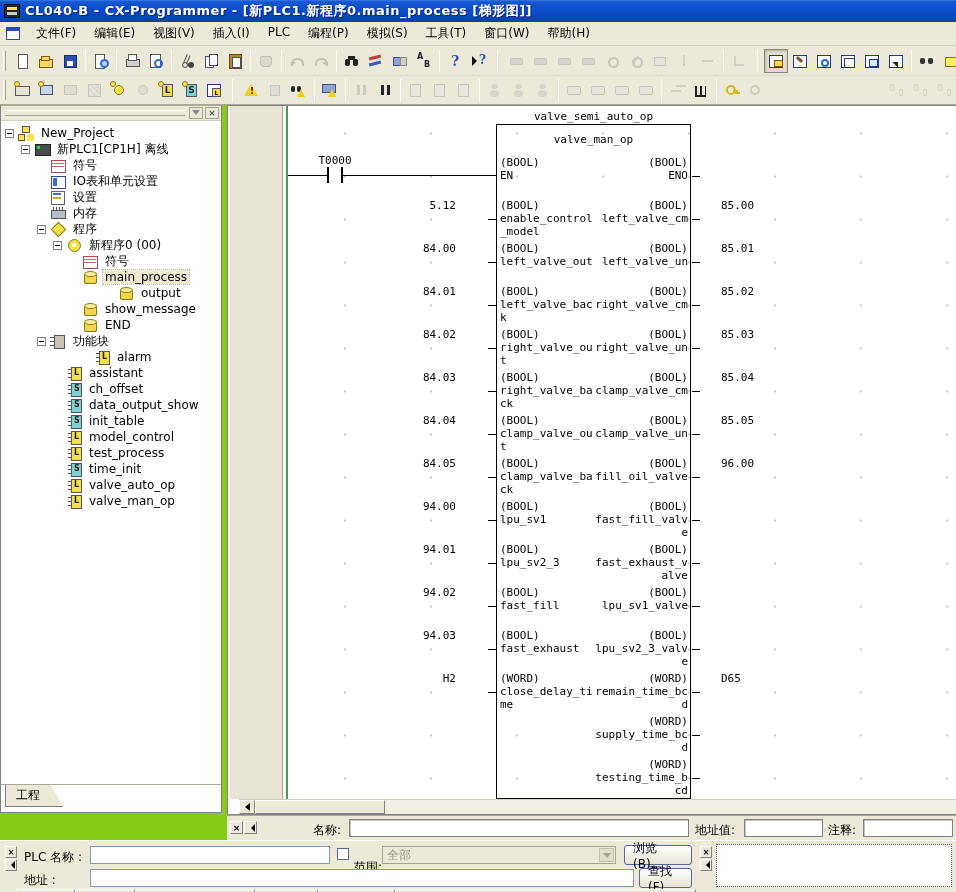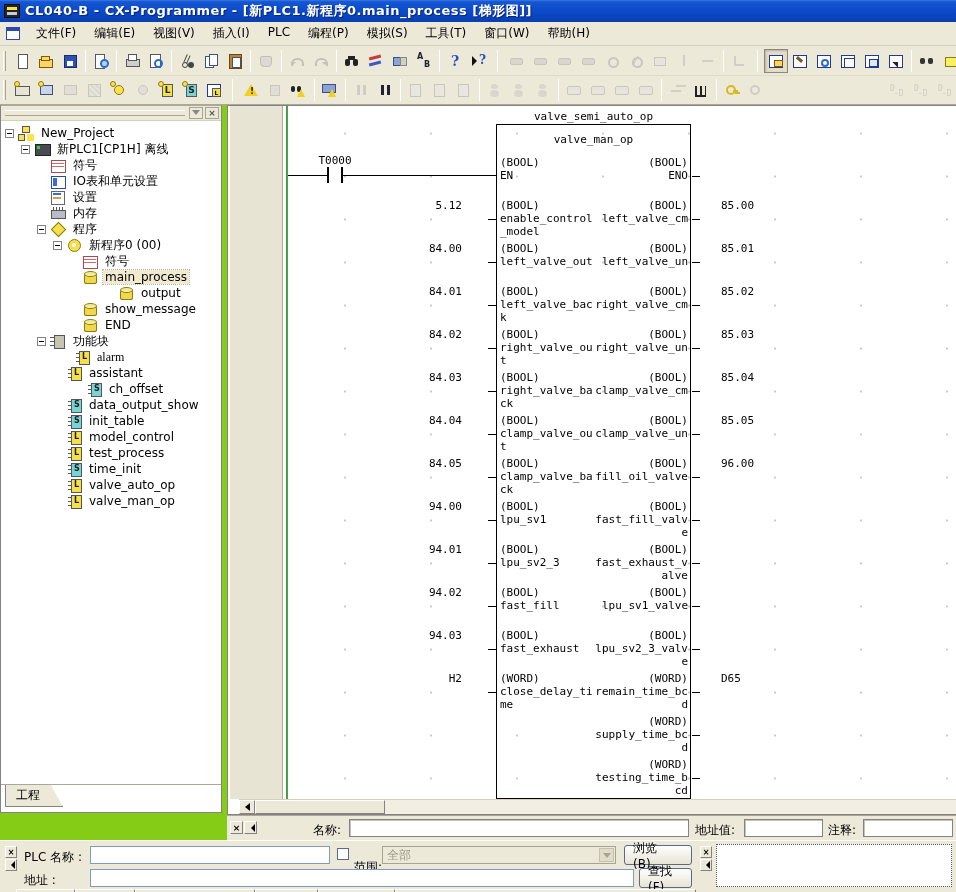--- a/index.html
+++ b/index.html
@@ -172,21 +172,21 @@
   .enrow .lpin{top:2px}
   .enrow .rpin{top:2px}
   .wire{position:absolute;top:21px;height:1px;background:#000}
   .w1{left:60px;width:40px}
   .w2{left:115px;width:153px}
   .cbar{position:absolute;top:13px;width:2px;height:16px;background:#000}
   .cb1{left:99px}.cb2{left:113px}
   .clabel{position:absolute;left:70px;top:0px;width:74px;text-align:center}
   .lrows{position:absolute;left:0;top:91px;width:100%}
   .lrow{position:relative;height:43px}
-  .laddr{position:absolute;left:6px;top:2px;width:228px;text-align:right}
+  .laddr{position:absolute;left:0;top:2px;width:228px;text-align:right}
   .raddr{position:absolute;left:493px;top:2px}
   .lpin{position:absolute;left:272px;top:2px;width:96px}
   .rpin{position:absolute;left:364px;top:2px;width:96px;text-align:right}
   .pname{word-break:break-all}
   .lstub{position:absolute;left:260px;top:22px;width:8px;height:1px;background:#000}
   .rstub{position:absolute;left:464px;top:22px;width:8px;height:1px;background:#000}
   .hscroll{position:absolute;left:11px;right:0;bottom:0;height:15px;background:#f2efe2;border-top:1px solid #d4d0bc;display:flex}
   .sbtn{width:16px;height:14px;background:#ECE9D8;border:1px solid #fff;border-right-color:#848284;border-bottom-color:#848284;display:flex;align-items:center;justify-content:center}
   .tri-l{width:0;height:0;border:4px solid transparent;border-right:5px solid #000;margin-right:3px}
   .sthumb{width:130px;height:14px;background:#ECE9D8;border:1px solid #fff;border-right-color:#848284;border-bottom-color:#848284}
@@ -548,35 +548,35 @@
           <span class="ic ic-section"><i></i></span>
           <span class="tlabel">END</span>
         </div>
         <div class="trow" style="padding-left: 36px;">
           <span class="texp"></span>
           <span class="ic ic-fb-folder">
             <i></i>
           </span>
           <span class="tlabel">功能块</span>
         </div>
-        <div class="trow" style="padding-left: 60px; font-family: Liberation Serif, serif;">
+        <div class="trow" style="padding-left: 80px;">
           <span class="texp leaf"></span>
           <span class="ic ic-fb-l">
             <i></i>
           </span>
           <span class="tlabel">alarm</span>
         </div>
         <div class="trow" style="padding-left: 52px;">
           <span class="texp leaf"></span>
           <span class="ic ic-fb-l">
             <i></i>
           </span>
           <span class="tlabel">assistant</span>
         </div>
-        <div class="trow" style="padding-left: 72px; text-align: right;">
+        <div class="trow" style="padding-left: 52px; text-align: right;">
           <span class="texp leaf"></span>
           <span class="ic ic-fb-s">
             <i></i>
           </span>
           <span class="tlabel">ch_offset</span>
         </div>
         <div class="trow" style="padding-left: 52px;">
           <span class="texp leaf"></span>
           <span class="ic ic-fb-s">
             <i></i>

